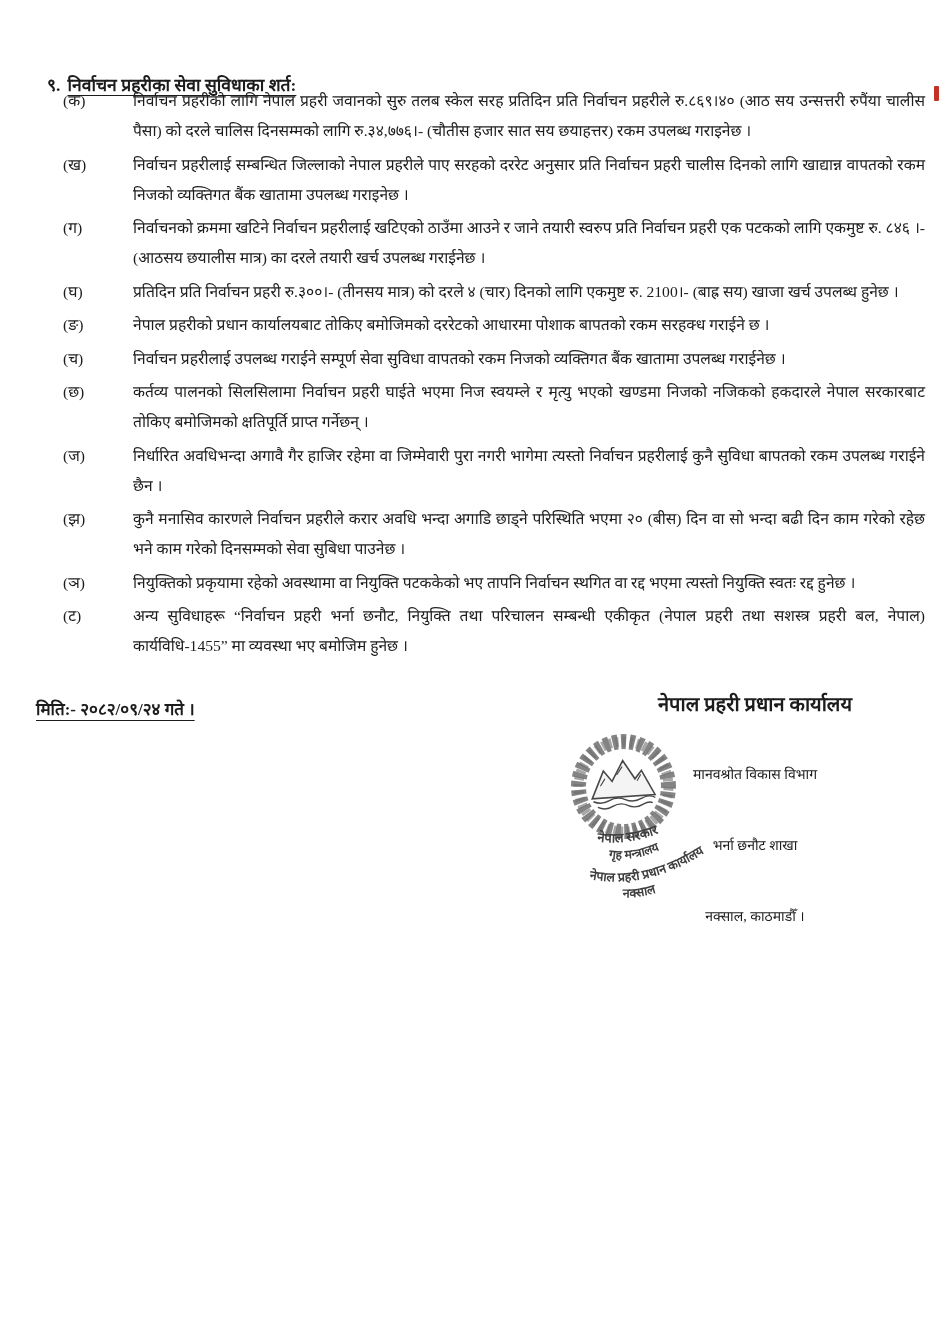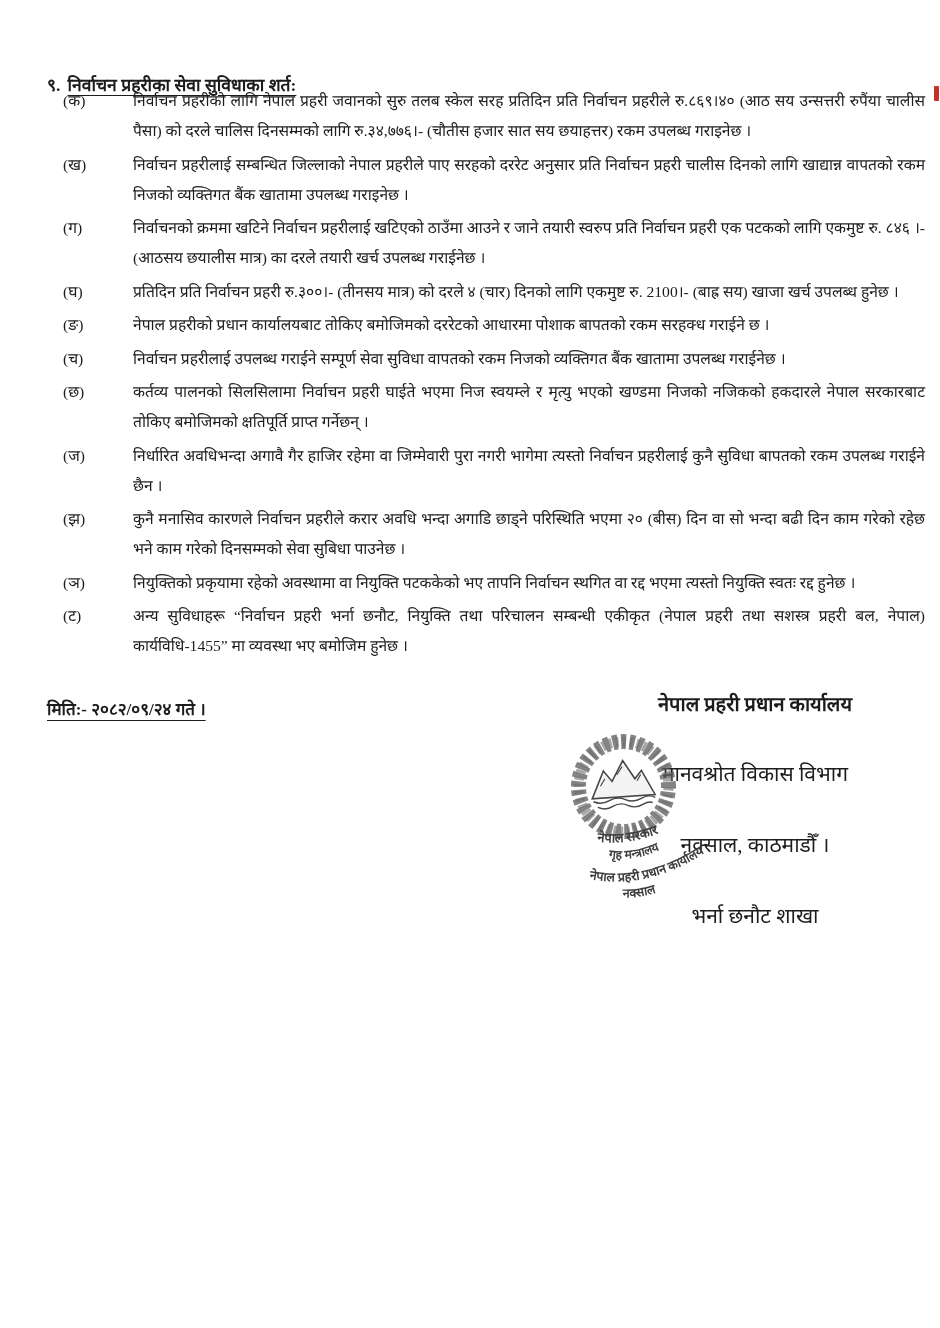--- a/index.html
+++ b/index.html
@@ -35,36 +35,36 @@
   .item .lbl{
     flex:0 0 38px;
     white-space:nowrap;
   }
   .item .txt{
     flex:1;
     text-align:justify;
     margin-left:32px;
   }
   .date-line{
-    position:absolute;left:47px;top:697px;
+    position:absolute;left:36px;top:697px;
     font-size:17px;font-weight:bold;
     text-decoration:underline;
     text-underline-offset:5px;
   }
   .office{
     position:absolute;left:600px;top:690px;width:310px;
     text-align:center;
   }
   .office-title{
     font-size:20px;font-weight:bold;
     margin-bottom:7px;
     white-space:nowrap;
   }
   .office-line{
-    font-size:21px;
+    font-size:14px;
     line-height:27px;
     white-space:nowrap;
     margin-top:44px;
   }
   .seal{
     position:absolute;left:546px;top:728px;
     width:204px;height:188px;
     transform:rotate(-4deg);
   }
   .red-edge-mark{
@@ -127,22 +127,22 @@
       <span class="lbl">(ट)</span>
       <span class="txt">अन्य सुविधाहरू “निर्वाचन प्रहरी भर्ना छनौट, नियुक्ति तथा परिचालन सम्बन्धी एकीकृत (नेपाल प्रहरी तथा सशस्त्र प्रहरी बल, नेपाल) कार्यविधि-1455” मा व्यवस्था भए बमोजिम हुनेछ ।</span>
     </div>
   </div>
 
   <div class="date-line">मिति:- २०८२/०९/२४ गते ।</div>
 
   <div class="office">
     <div class="office-title">नेपाल प्रहरी प्रधान कार्यालय</div>
     <div class="office-line">मानवश्रोत विकास विभाग</div>
+    <div class="office-line">भर्ना छनौट शाखा</div>
     <div class="office-line">नक्साल, काठमाडौँ ।</div>
-    <div class="office-line">भर्ना छनौट शाखा</div>
   </div>
 
   <svg class="seal" viewBox="0 0 204 188" xmlns="http://www.w3.org/2000/svg">
 
     <g>
       <circle cx="80" cy="57" r="45" fill="none" stroke="#5b5b5b" stroke-width="15" stroke-dasharray="5 3.5" opacity="0.75"></circle>
       <circle cx="80" cy="57" r="45" fill="none" stroke="#6d6d6d" stroke-width="10" stroke-dasharray="3 4" stroke-dashoffset="3" opacity="0.6"></circle>
       <circle cx="80" cy="57" r="36" fill="#ffffff" stroke="none"></circle>
     </g>
 

